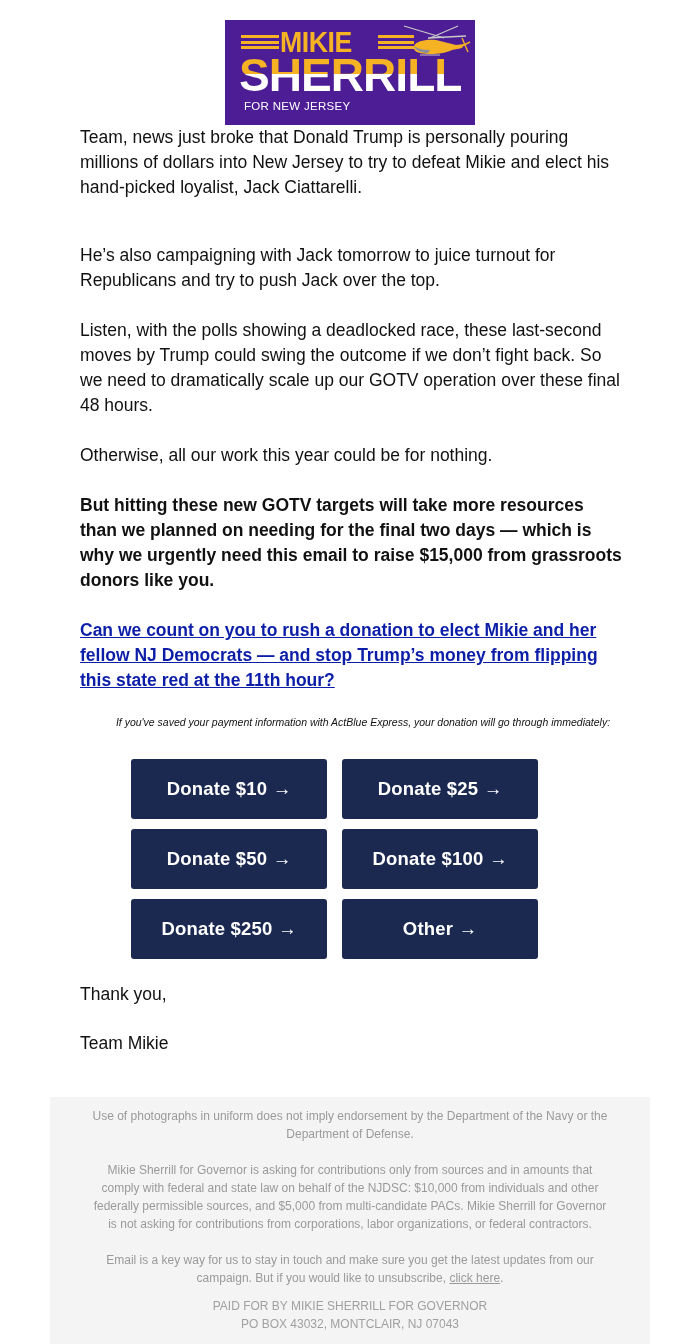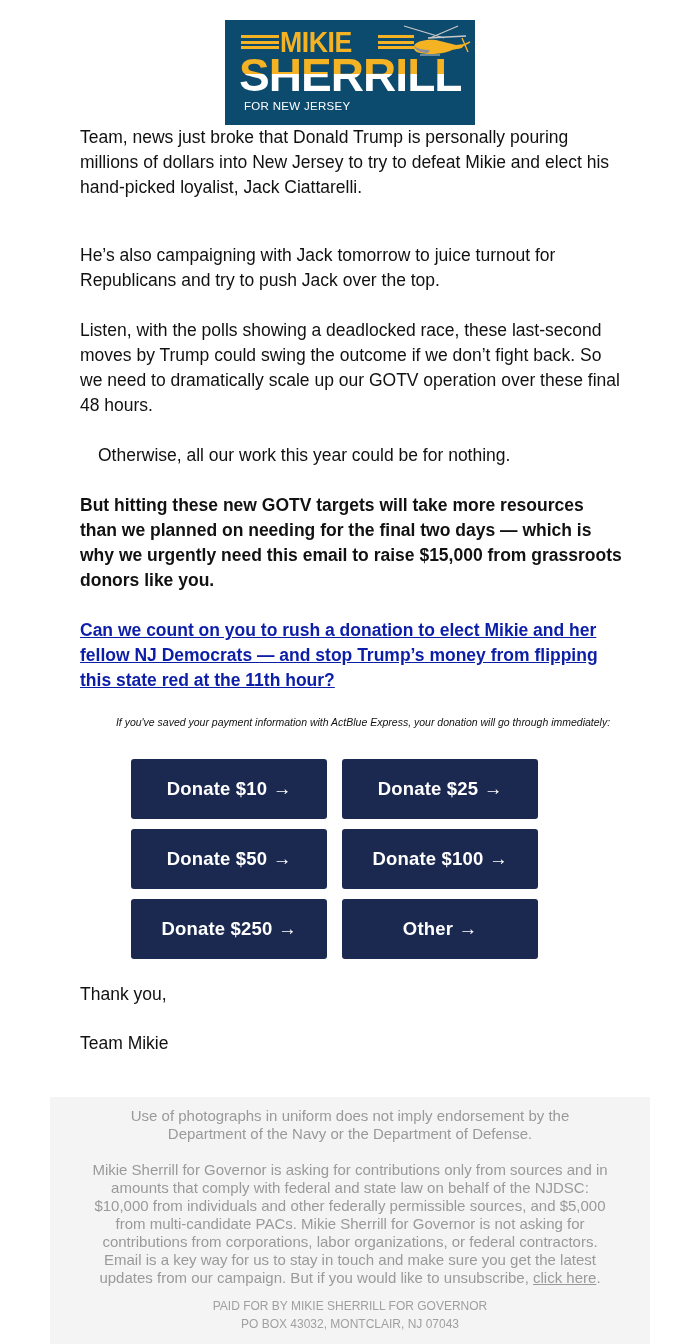--- a/index.html
+++ b/index.html
@@ -1,50 +1,50 @@
 <!DOCTYPE html>
 <html><head>
   <meta charset="utf-8">
   <style>
     html, body { margin: 0; padding: 0; background: #ffffff; }
     body { width: 700px; height: 1344px; overflow: hidden; position: relative; font-family: "Liberation Sans", sans-serif; color: #111111; }
 
-    .logo { position: absolute; left: 225px; top: 20px; width: 250px; height: 105px; background: #0c4a6e; overflow: hidden; }
+    .logo { position: absolute; left: 225px; top: 20px; width: 250px; height: 105px; background: #4c1d95; overflow: hidden; }
     .logo .stripes { position: absolute; top: 15px; height: 14px; display: flex; flex-direction: column; justify-content: space-between; }
     .logo .stripes span { display: block; height: 3px; background: #f5b324; }
     .logo .stripes.left { left: 16px; width: 38px; }
     .logo .stripes.right { left: 153px; width: 36px; }
     .logo .mikie { position: absolute; left: 55px; top: 7px; font-family: "Liberation Sans", sans-serif; font-weight: 700; font-size: 29px; letter-spacing: -0.5px; color: #f5b324; line-height: 30px; transform: scaleX(0.92); transform-origin: left center; }
     .logo .sherrill { position: absolute; left: 14px; top: 33px; font-family: "Liberation Sans", sans-serif; font-weight: 700; font-size: 47px; line-height: 44px; letter-spacing: -1px; transform: scaleX(0.98); transform-origin: left center;
       background: linear-gradient(to bottom, #f5b324 0%, #f5b324 48%, #ffffff 48%, #ffffff 100%);
       -webkit-background-clip: text; background-clip: text; color: transparent; }
     .logo .fnj { position: absolute; left: 19px; top: 80px; font-size: 11.5px; color: #ffffff; letter-spacing: 0.3px; }
     .logo .heli { position: absolute; left: 175px; top: 4px; width: 72px; height: 36px; }
 
     .body-text { position: absolute; left: 80px; width: 545px; font-size: 17.5px; line-height: 25px; color: #111111; }
     .body-text p { margin: 0; }
     .p1 { top: 125px; }
     .p2 { top: 243px; }
     .p3 { top: 318px; }
-    .p4 { top: 443px; margin-left: 18px; }
+    .p4 { top: 443px; }
     .p5 { top: 493px; font-weight: 700; }
     .p6 { top: 618px; font-weight: 700; }
     .p6 a { color: #1a0dab; color: #0c1ea8; text-decoration: underline; }
 
     .note { position: absolute; left: 0; width: 700px; top: 716px; text-align: center; font-size: 10.5px; font-style: italic; color: #111111; padding-left: 13px; }
 
     .btn { position: absolute; width: 196px; height: 60px; background: #1b2951; color: #ffffff; border-radius: 3px; display: flex; align-items: center; justify-content: center; font-family: "Liberation Sans", sans-serif; font-weight: 700; font-size: 18.5px; letter-spacing: 0.2px; cursor: pointer; }
     .c1 { left: 131px; } .c2 { left: 342px; }
     .r1 { top: 759px; } .r2 { top: 829px; } .r3 { top: 899px; }
 
     .sign { position: absolute; left: 80px; font-size: 17.5px; line-height: 25px; color: #111111; }
     .s1 { top: 982px; } .s2 { top: 1031px; }
 
     .footer { position: absolute; left: 50px; top: 1097px; width: 600px; height: 247px; background: #f4f4f4; }
-    .footer .fp { position: absolute; left: 40px; width: 520px; text-align: center; font-size: 15px; line-height: 18px; color: #9a9a9a; margin: 0; }
+    .footer .fp { position: absolute; left: 40px; width: 520px; text-align: center; font-size: 12px; line-height: 18px; color: #9a9a9a; margin: 0; }
     .f1 { top: 10px; }
     .f2 { top: 64px; }
     .f3 { top: 154px; }
     .f3 a { color: #9a9a9a; text-decoration: underline; }
     .footer .paid { position: absolute; left: 0; width: 600px; top: 200px; text-align: center; font-size: 12px; line-height: 18px; color: #a0a0a0; }
   </style>
 </head>
 <body>
 
 <div class="logo">

